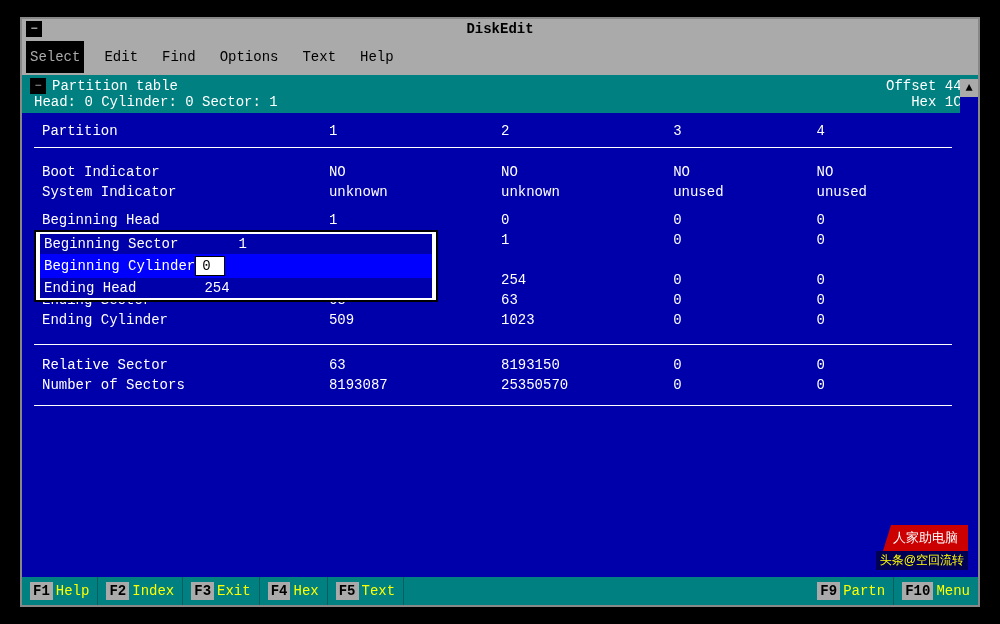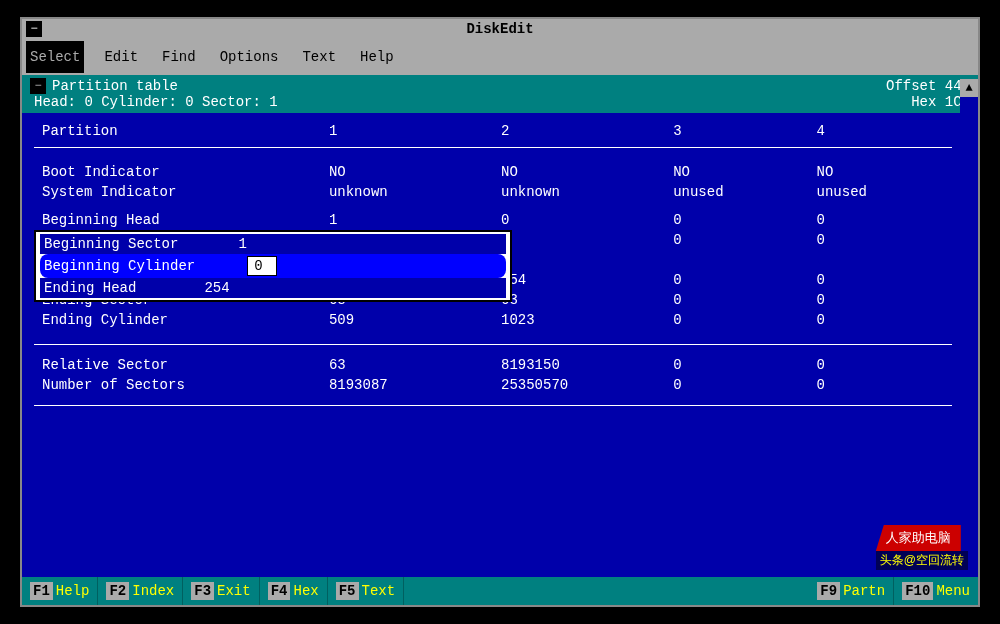--- a/index.html
+++ b/index.html
@@ -203,21 +203,21 @@
       flex: 1;
     }
 
     
     .watermark {
       position: absolute;
       bottom: 35px;
       right: 10px;
       display: flex;
       flex-direction: column;
-      align-items: flex-start;
+      align-items: flex-end;
       pointer-events: none;
     }
     .watermark-badge {
       background: #CC0000;
       color: #FFFFFF;
       font-size: 13px;
       padding: 4px 10px;
       font-family: sans-serif;
       clip-path: polygon(8px 0%, 100% 0%, 100% 100%, 0% 100%);
     }
@@ -335,26 +335,26 @@
           <td>Beginning Head</td>
           <td>1</td>
           <td>0</td>
           <td>0</td>
           <td>0</td>
         </tr>
 
         <tr style="position:relative;">
           <td style="position:relative;">
             
-            <div style="position:absolute; left:0; top:0; width:478px; background:#FFFFFF; border:2px solid #000000; z-index:20; padding:2px 4px;">
+            <div style="position:absolute; left:0; top:0; width:404px; background:#FFFFFF; border:2px solid #000000; z-index:20; padding:2px 4px;">
               <div style="background:#0000AA; color:#FFFFFF; padding:2px 4px; display:flex; gap:60px;">
                 <span>Beginning Sector</span>
                 <span>1</span>
               </div>
-              <div style="background:#0000FF; color:#FFFFFF; padding:2px 4px; display:flex; gap:52px; align-items:center;border-radius:8px;">
+              <div style="background:#0000FF; color:#FFFFFF; padding:2px 4px; display:flex; align-items:center;">
                 <span>Beginning Cylinder</span>
                 <span style="background:#FFFFFF; color:#000; border:1px solid #000; padding:1px 6px; min-width:30px; display:inline-block;">0</span>
               </div>
               <div style="background:#0000AA; color:#FFFFFF; padding:2px 4px; display:flex; gap:68px;">
                 <span>Ending Head</span>
                 <span>254</span>
               </div>
             </div>
             <span style="visibility:hidden;">Beginning Sector</span>
           </td>

